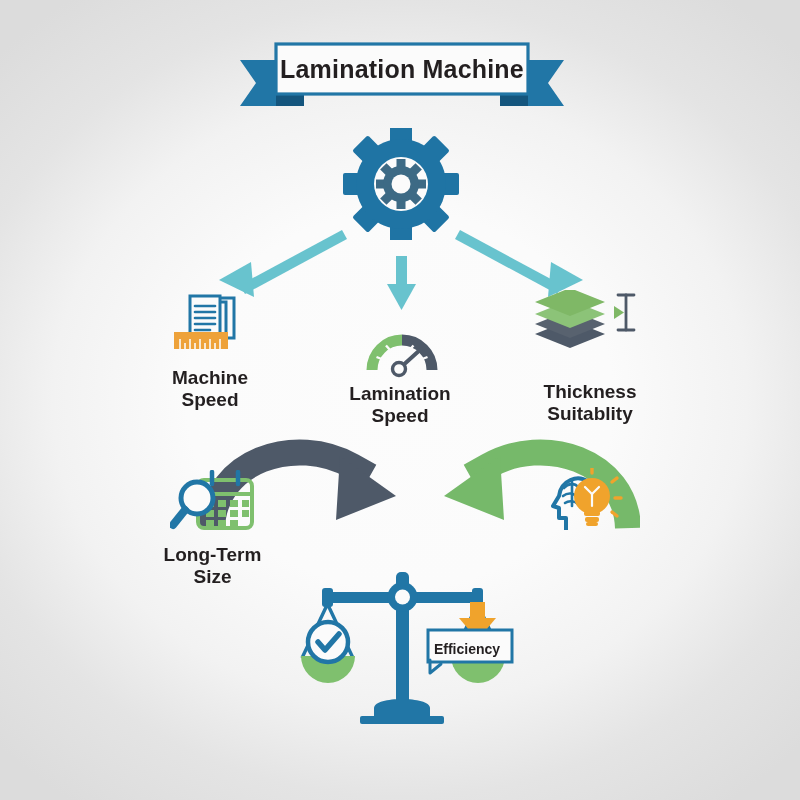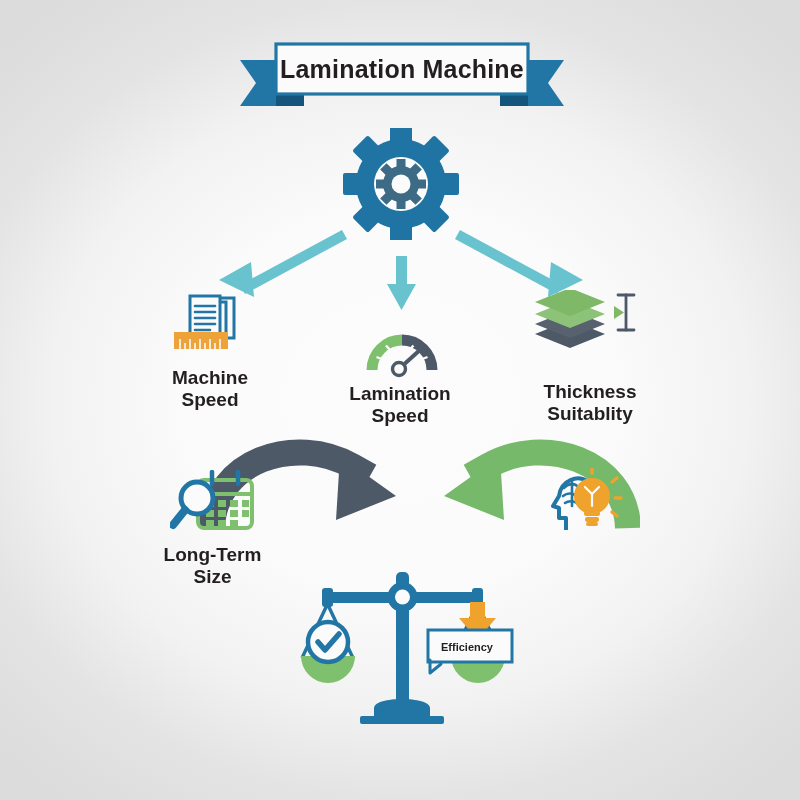--- a/index.html
+++ b/index.html
@@ -63,21 +63,21 @@
   .icon-wrap { position: absolute; }
   .icon-wrap svg { display: block; }
 
   
   #efficiency-text {
     position: absolute;
     left: 426px;
     top: 641px;
     width: 82px;
     text-align: center;
-    font-size: 11px;
+    font-size: 14px;
     font-weight: bold;
     color: #231f20;
     pointer-events: none;
   }
 </style>
 </head>
 <body>
 
 <div id="stage">
 

